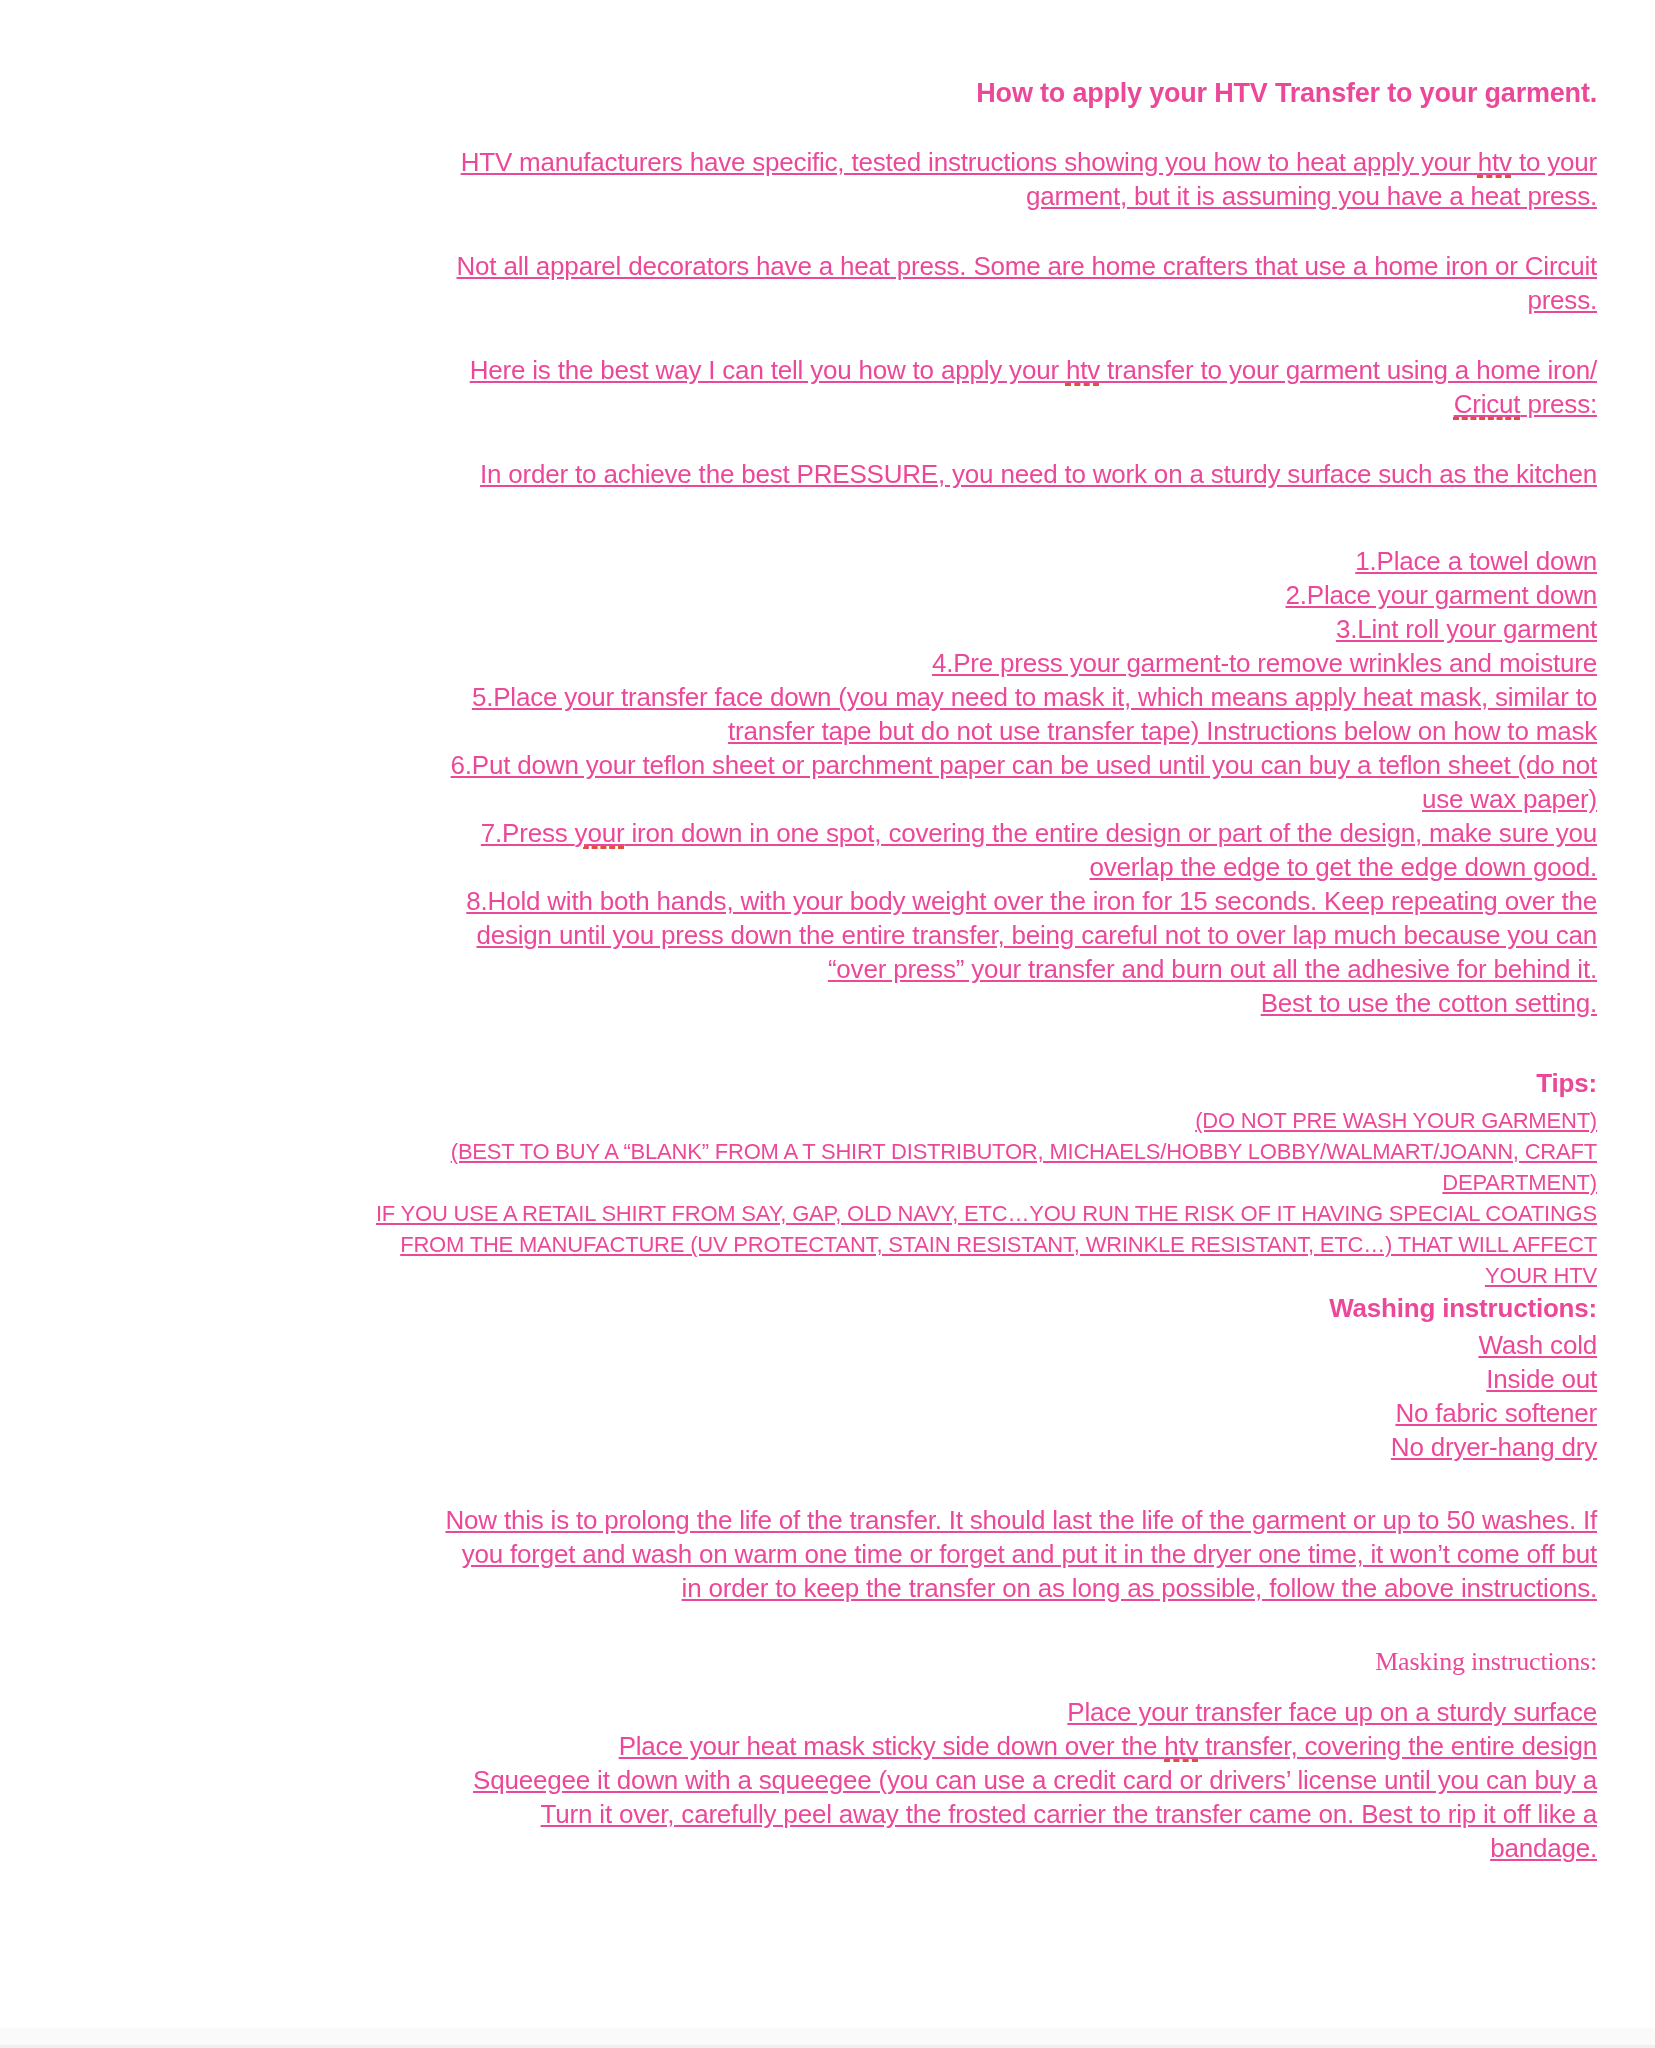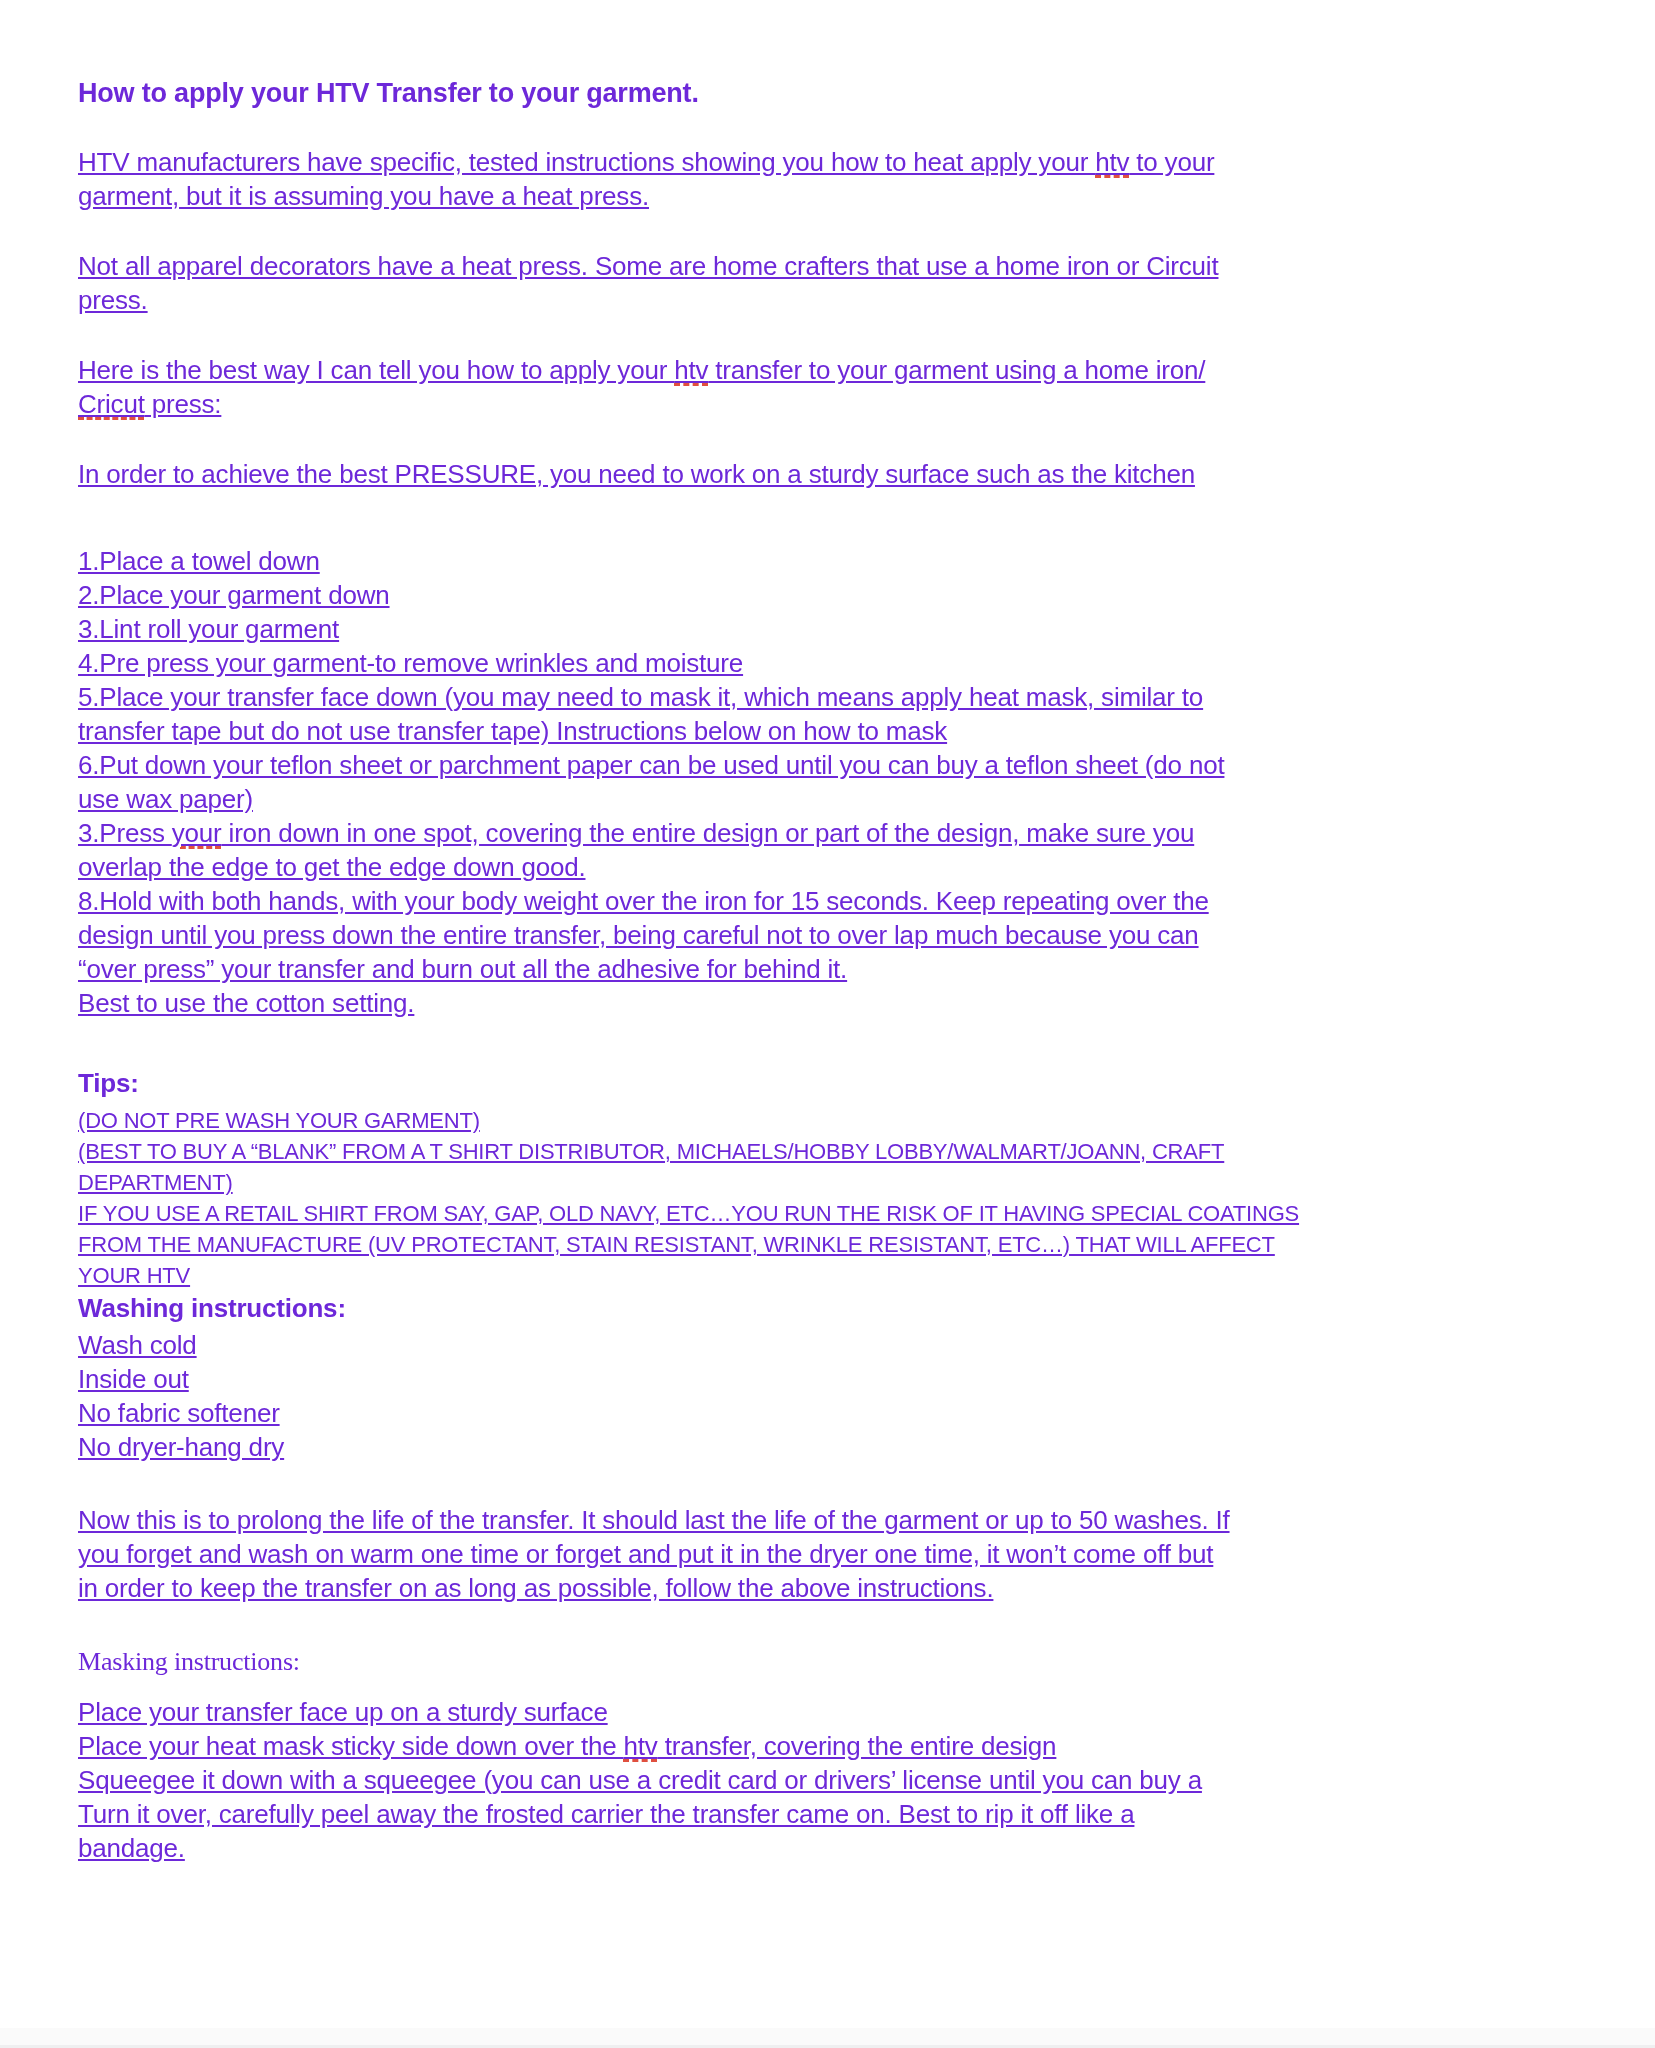--- a/index.html
+++ b/index.html
@@ -3,21 +3,22 @@
 <meta charset="utf-8">
 <style>
   html, body { margin: 0; padding: 0; background: #ffffff; }
   .page {
     position: relative;
     width: 1655px;
     height: 2048px;
     background: #ffffff;
     overflow: hidden;
     font-family: "Liberation Sans", sans-serif;
-    color: #6d28d9;
+    color: #ec4899;
+    text-align: right;
     -webkit-font-smoothing: antialiased;
   }
   .content {
     position: absolute;
     top: 0;
     left: 78px;
     right: 58px;
     padding-top: 76px;
   }
   .body-text { font-size: 26px; line-height: 34px; letter-spacing: -0.2px; }
@@ -96,21 +97,21 @@
 
     <div class="steps">
       <span class="line">1.Place a towel down</span>
       <span class="line">2.Place your garment down</span>
       <span class="line">3.Lint roll your garment</span>
       <span class="line">4.Pre press your garment-to remove wrinkles and moisture</span>
       <span class="line">5.Place your transfer face down (you may need to mask it, which means apply heat mask, similar to</span>
       <span class="line">transfer tape but do not use transfer tape) Instructions below on how to mask</span>
       <span class="line">6.Put down your teflon sheet or parchment paper can be used until you can buy a teflon sheet (do not</span>
       <span class="line">use wax paper)</span>
-      <span class="line"><span>3.Press </span><span class="sq">your</span><span> iron down in one spot, covering the entire design or part of the design, make sure you</span></span>
+      <span class="line"><span>7.Press </span><span class="sq">your</span><span> iron down in one spot, covering the entire design or part of the design, make sure you</span></span>
       <span class="line">overlap the edge to get the edge down good.</span>
       <span class="line">8.Hold with both hands, with your body weight over the iron for 15 seconds. Keep repeating over the</span>
       <span class="line">design until you press down the entire transfer, being careful not to over lap much because you can</span>
       <span class="line">“over press” your transfer and burn out all the adhesive for behind it.</span>
       <span class="line">Best to use the cotton setting.</span>
     </div>
 
     <div class="section-head">Tips:</div>
     <div class="tips-lines">
       <span class="line">(DO NOT PRE WASH YOUR GARMENT)</span>

